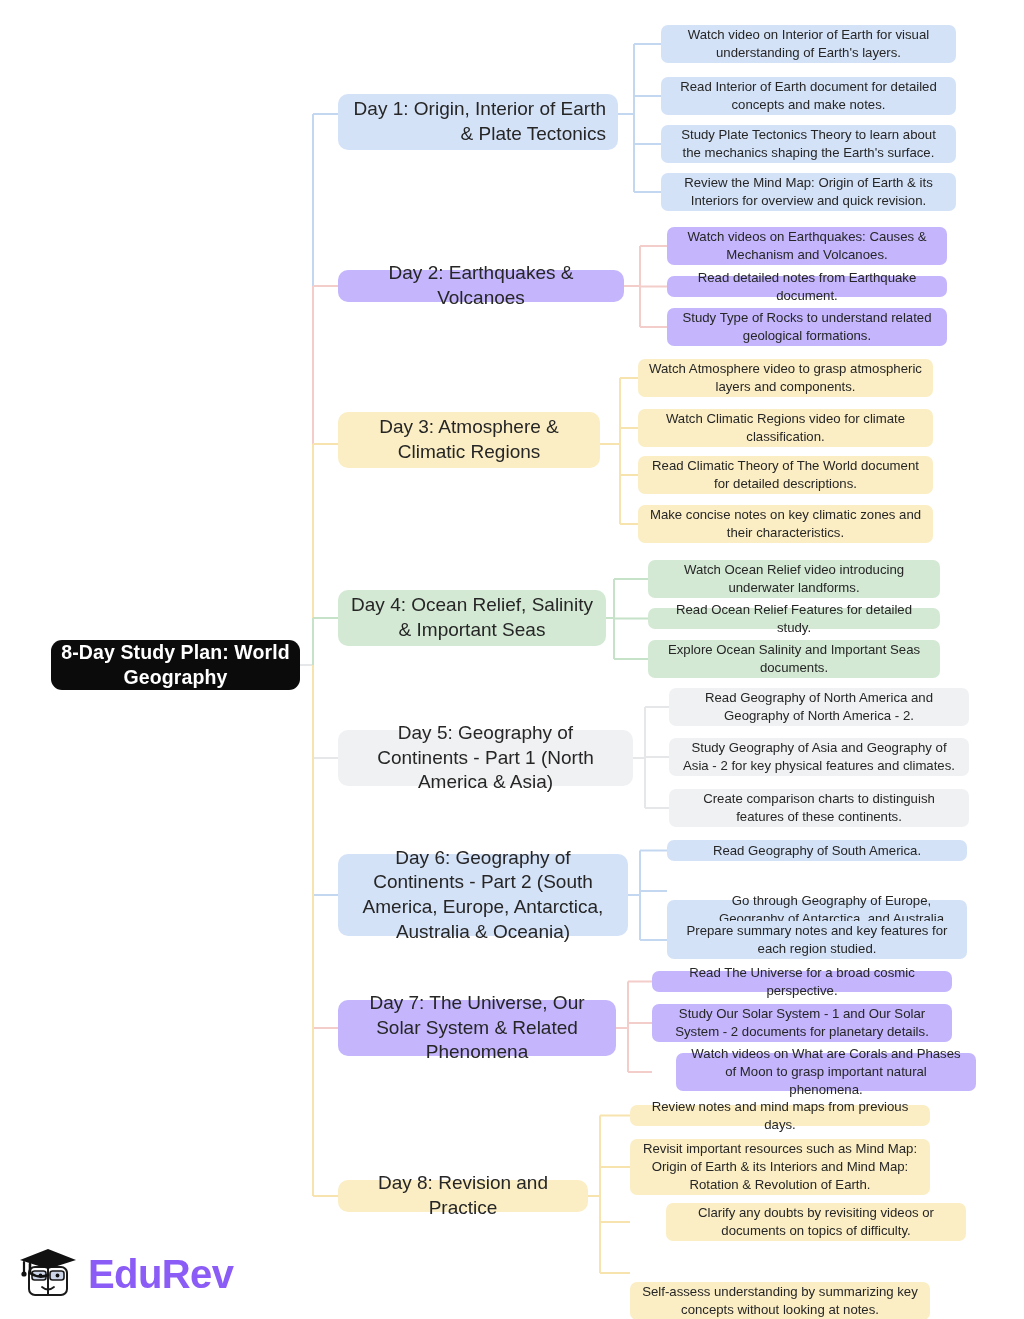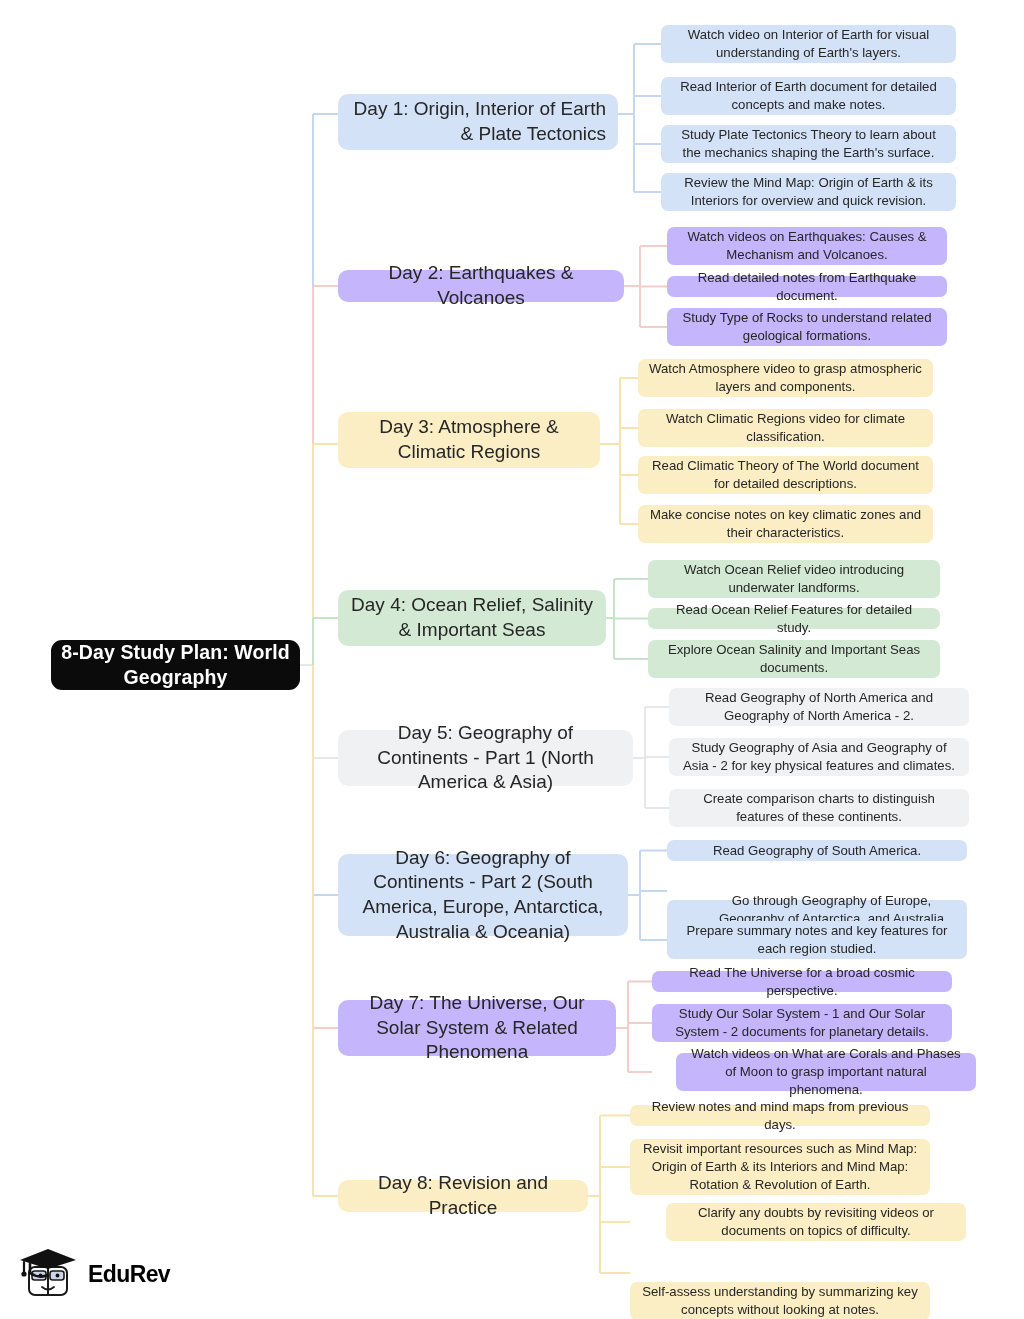--- a/index.html
+++ b/index.html
@@ -77,23 +77,23 @@
     left: 18px;
     top: 1243px;
     width: 210px;
     height: 62px;
     display: flex;
     align-items: center;
     gap: 8px;
   }
   #logo .mark { width: 62px; height: 58px; flex: 0 0 auto; }
   #logo .word {
-    font-size: 23px;
+    font-size: 40px;
     font-weight: bold;
-    color: #000000;
+    color: #8b5cf6;
     letter-spacing: -0.6px;
     line-height: 1;
   }
 </style>
 </head>
 <body>
 
 <div id="canvas">
 
   <svg id="links" viewBox="0 0 1024 1319" xmlns="http://www.w3.org/2000/svg">

